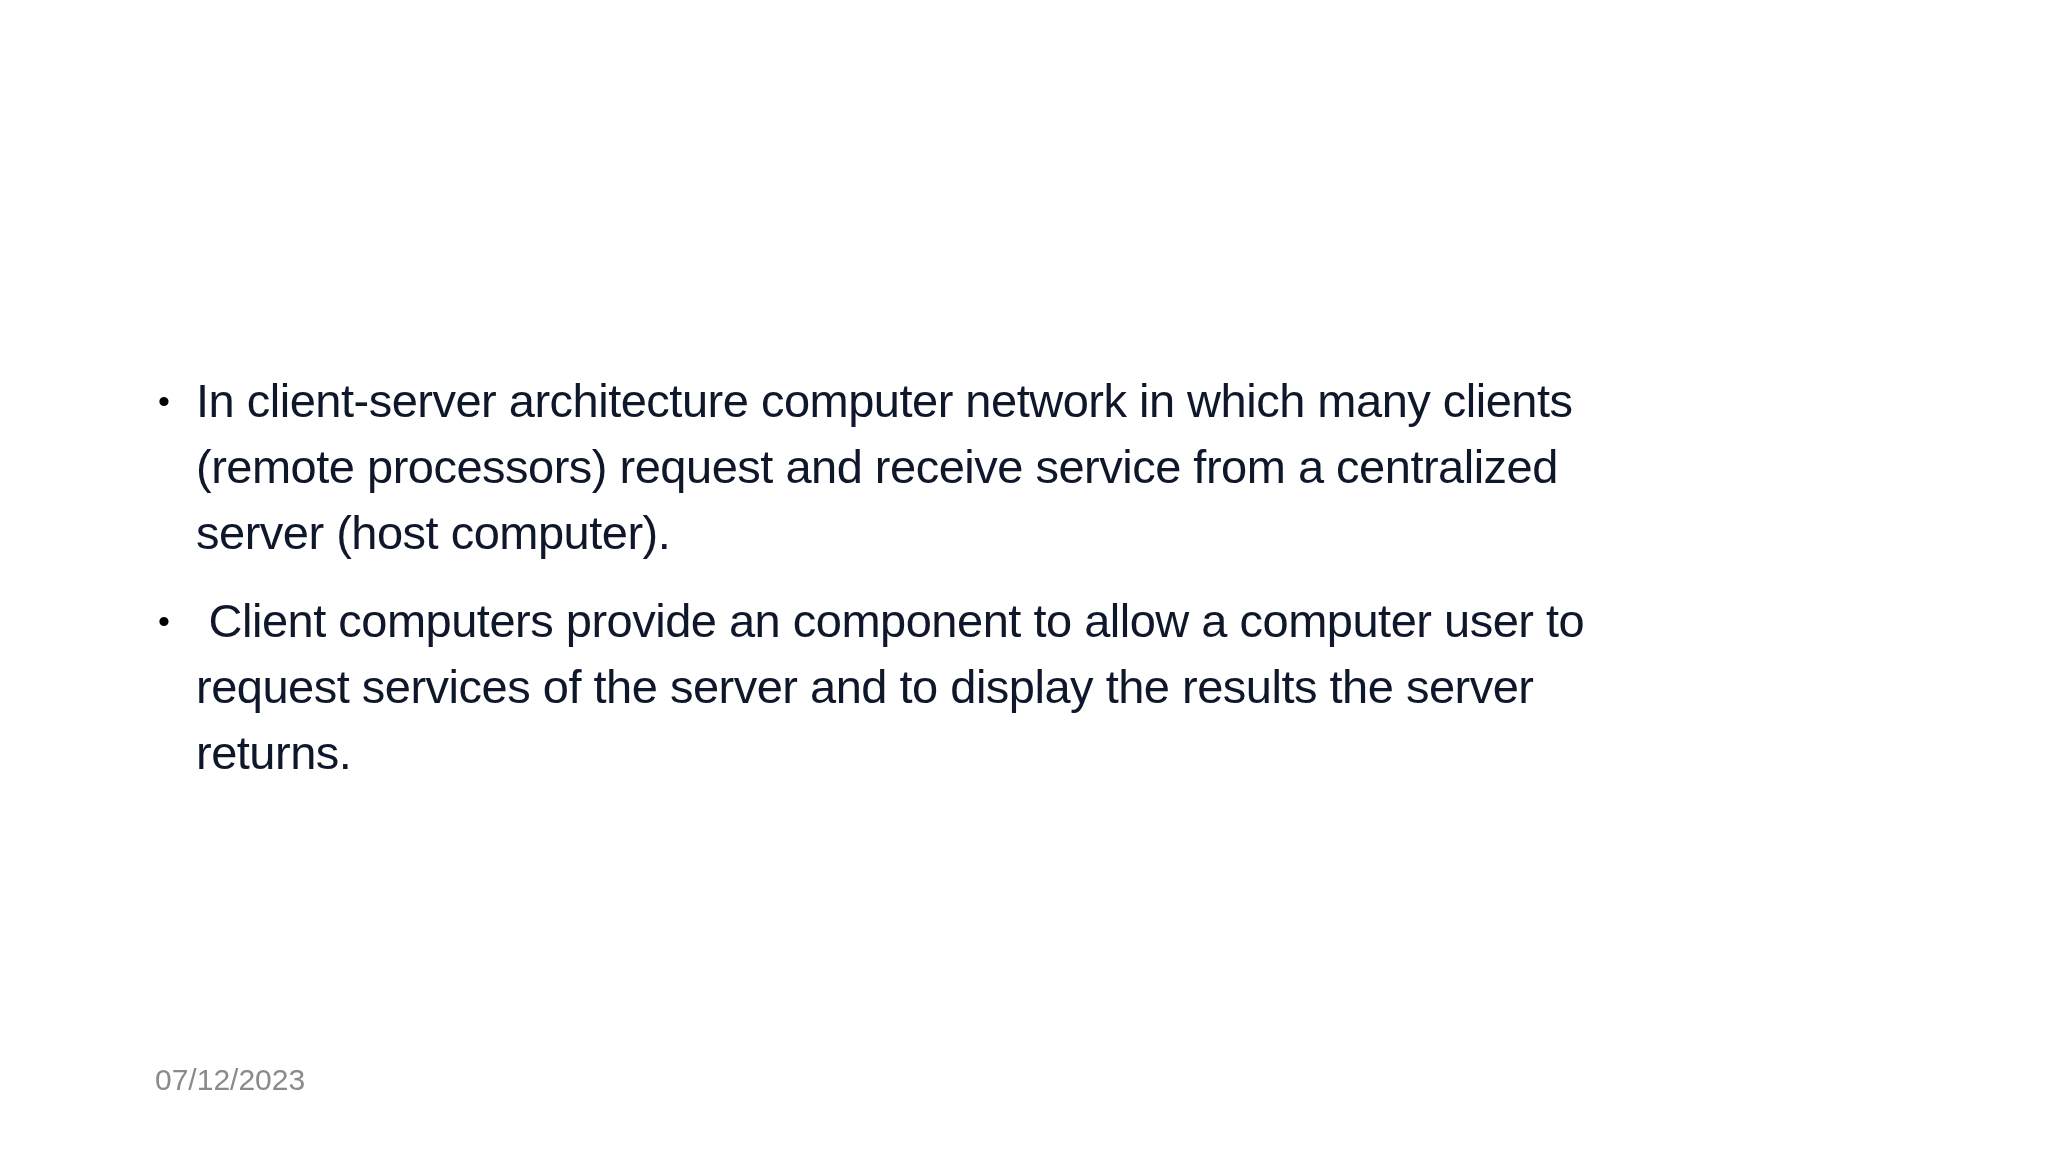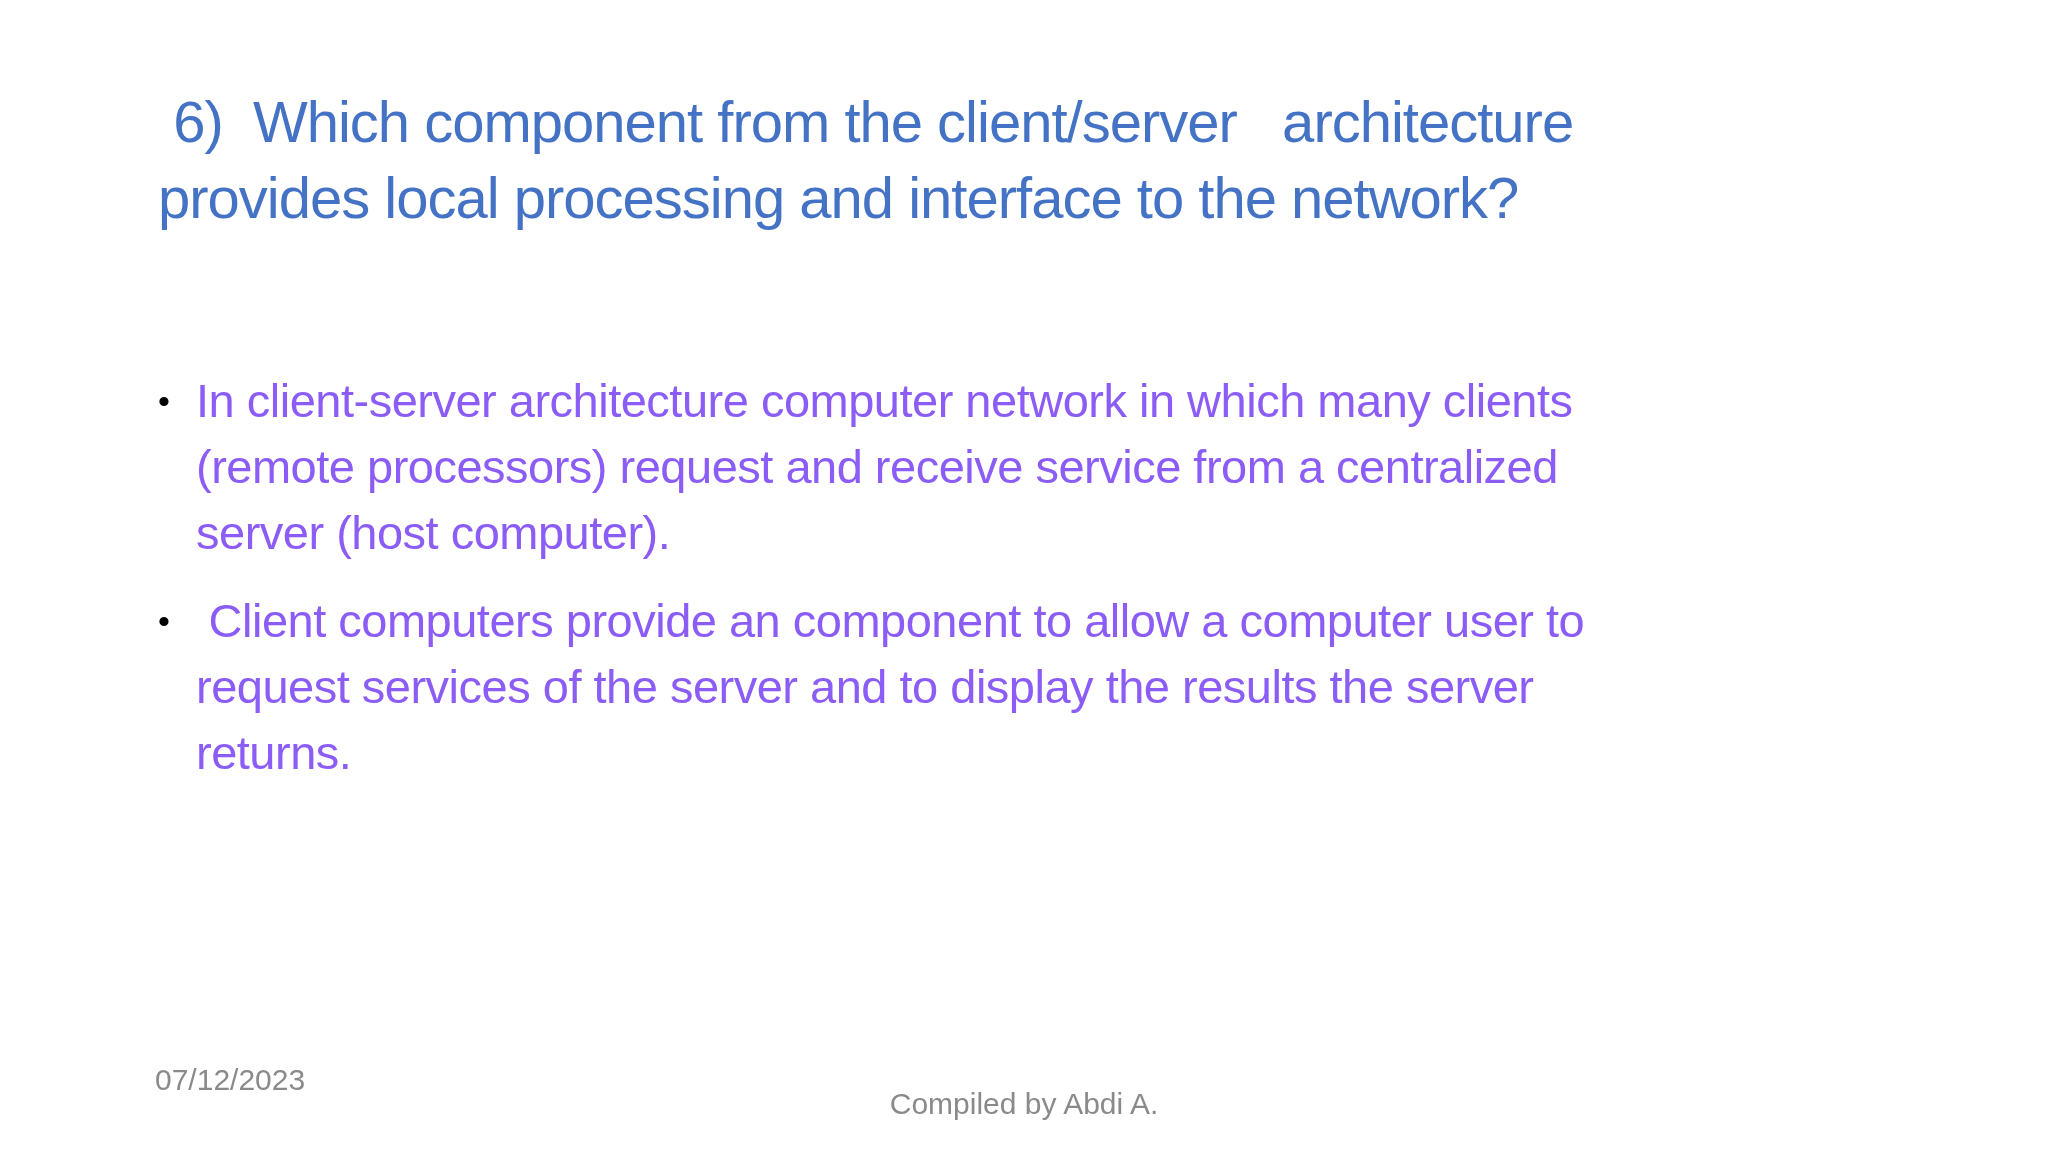--- a/index.html
+++ b/index.html
@@ -43,21 +43,21 @@
     width: 38px;
     font-size: 34px;
     line-height: 66px;
     color: #000000;
   }
   .bullet-text {
     flex: 1 1 auto;
     font-size: 47px;
     line-height: 66px;
     letter-spacing: -0.5px;
-    color: #8b5cf6;
+    color: #0f172a;
     white-space: pre-wrap;
   }
   .footer-date {
     position: absolute;
     left: 155px;
     top: 1062px;
     font-size: 30px;
     line-height: 36px;
     color: #8a8a8a;
   }
@@ -69,22 +69,20 @@
     font-size: 30px;
     line-height: 36px;
     color: #8a8a8a;
   }
 </style>
 </head>
 <body>
 
 <div class="stage">
 
-  <div class="slide-title"> 6)  Which component from the client/server   architecture
-provides local processing and interface to the network?</div>
 
   <div class="body-block">
 
     <div class="bullet-item">
       <span class="bullet-marker">•</span>
       <span class="bullet-text">In client-server architecture computer network in which many clients
 (remote processors) request and receive service from a centralized
 server (host computer).</span>
     </div>
 
@@ -92,15 +90,14 @@
       <span class="bullet-marker">•</span>
       <span class="bullet-text"> Client computers provide an component to allow a computer user to
 request services of the server and to display the results the server
 returns.</span>
     </div>
 
   </div>
 
   <div class="footer-date">07/12/2023</div>
 
-  <div class="footer-credit">Compiled by Abdi A.</div>
 
 </div>
 
 </body></html>

